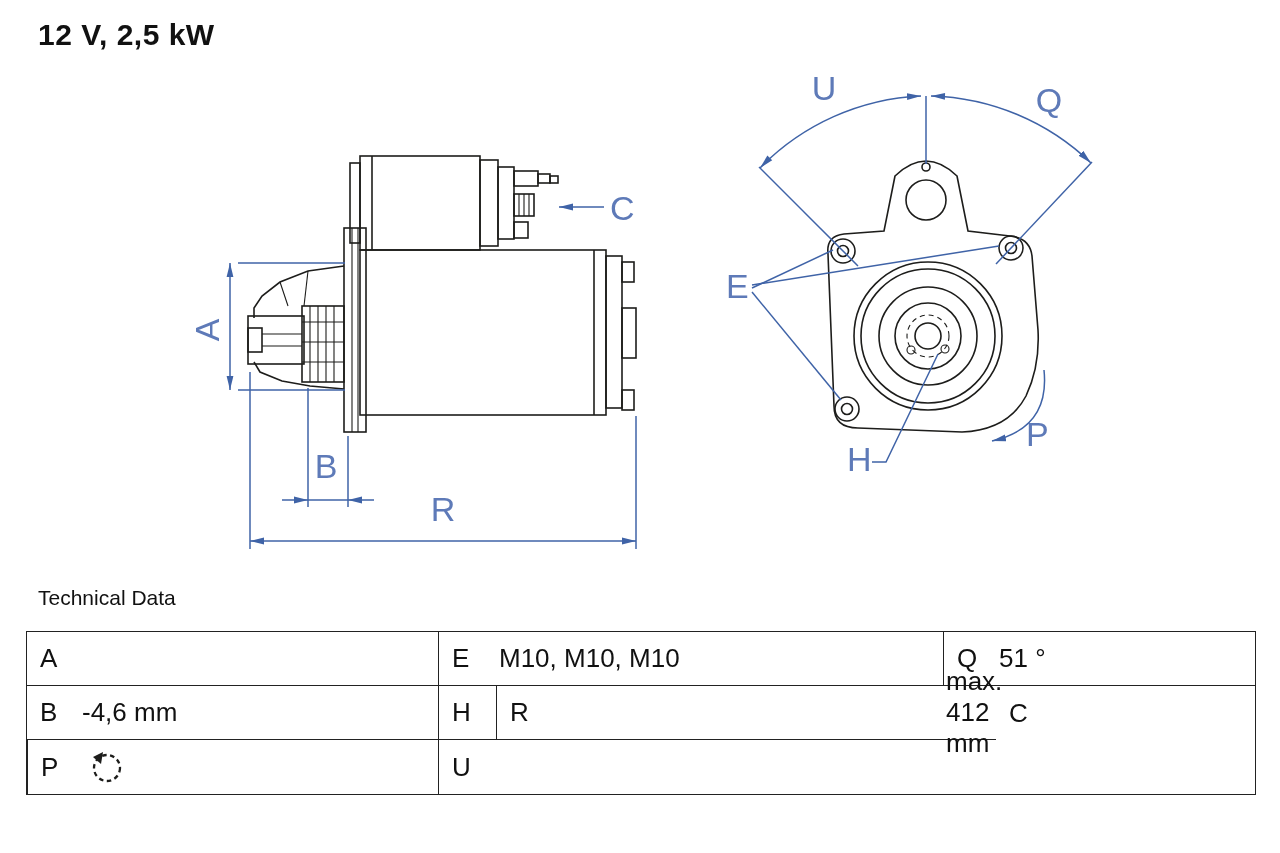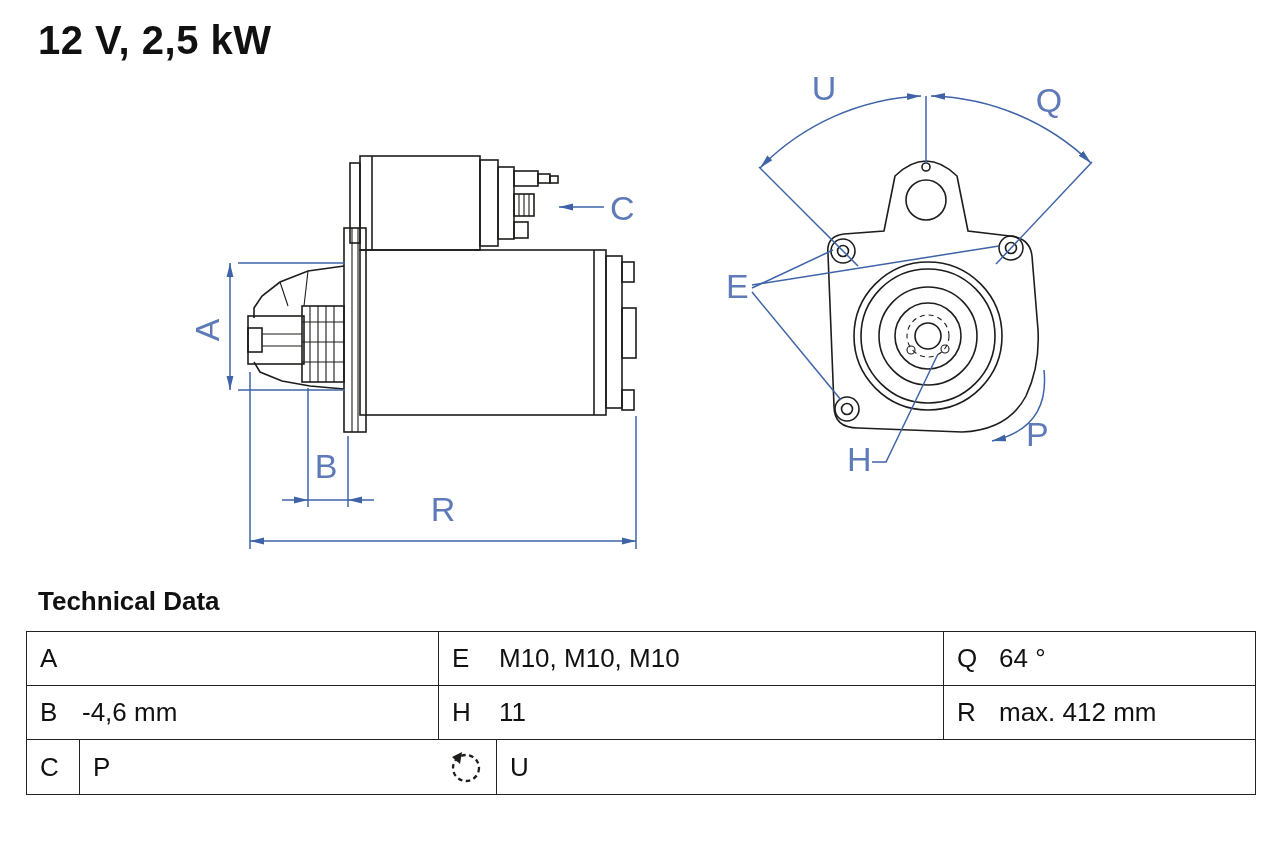--- a/index.html
+++ b/index.html
@@ -1,25 +1,25 @@
 <!DOCTYPE html>
 <html><head>
 <meta charset="utf-8">
 <style>
   html,body{margin:0;padding:0;background:#fff;}
   .page{
     position:relative;width:1280px;height:853px;background:#ffffff;
     font-family:"Liberation Sans",sans-serif;overflow:hidden;color:#111;
   }
   .title{
-    position:absolute;left:38px;top:18px;font-size:40px;font-weight:700;
+    position:absolute;left:38px;top:18px;font-size:30px;font-weight:700;
     letter-spacing:0.5px;color:#111;
   }
   .section-heading{
-    position:absolute;left:38px;top:586px;font-size:26px;font-weight:700;color:#111;
+    position:absolute;left:38px;top:586px;font-size:21px;font-weight:400;color:#111;
   }
   .diagram-svg{position:absolute;left:0;top:0;}
   .tech-table{
     position:absolute;left:26px;top:631px;width:1228px;
     display:grid;
     grid-template-columns:52px 359px 58px 447px 53px 259px;
     grid-auto-rows:54px;
     border:1.5px solid #222;
     font-size:26px;
   }
@@ -199,26 +199,25 @@
 
   <div class="section-heading">Technical Data</div>
 
   <div class="tech-table">
 
     <div class="cell key rb">A</div>
     <div class="cell val rb"></div>
     <div class="cell key rb gsep">E</div>
     <div class="cell val rb">M10, M10, M10</div>
     <div class="cell key rb gsep">Q</div>
-    <div class="cell val rb">64 °</div>
+    <div class="cell val rb">51 °</div>
 
     <div class="cell key rb">B</div>
     <div class="cell val rb">-4,6 mm</div>
     <div class="cell key rb gsep">H</div>
-    <div class="cell val rb">11</div>
     <div class="cell key rb gsep">R</div>
     <div class="cell val rb">max. 412 mm</div>
 
     <div class="cell key">C</div>
     <div class="cell key gsep">P</div>
     <div class="cell val">
       <svg class="rot-icon" width="38" height="38" viewBox="0 0 38 38">
         <circle cx="19" cy="20" r="13" fill="none" stroke="#1d1d1b" stroke-width="2.3" stroke-dasharray="4.5 3.5"></circle>
         <polygon points="5,9 15,4 13,16" fill="#1d1d1b"></polygon>
       </svg>

